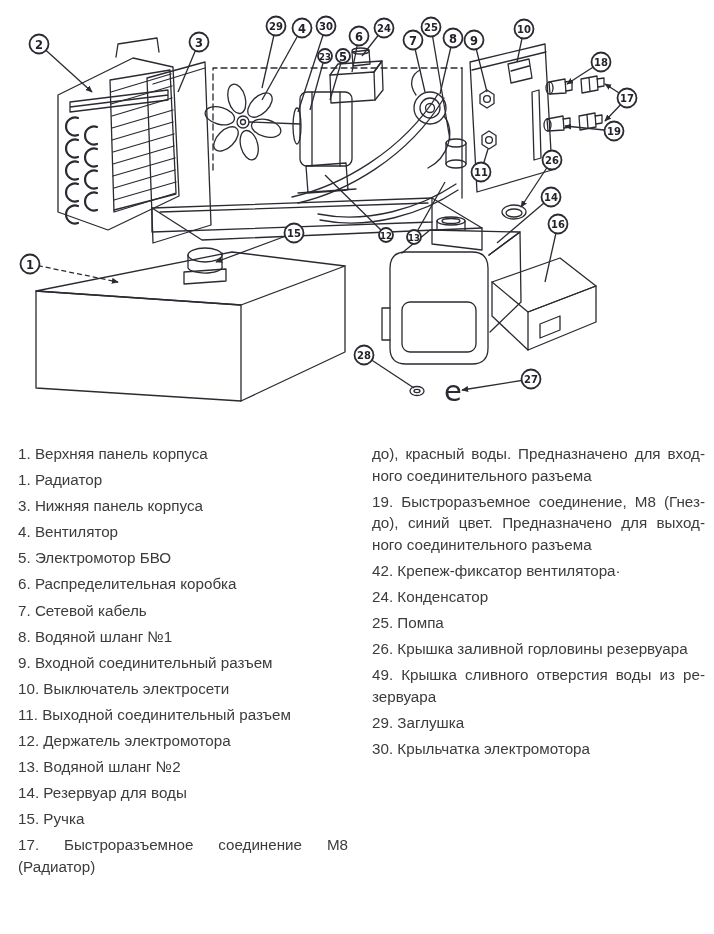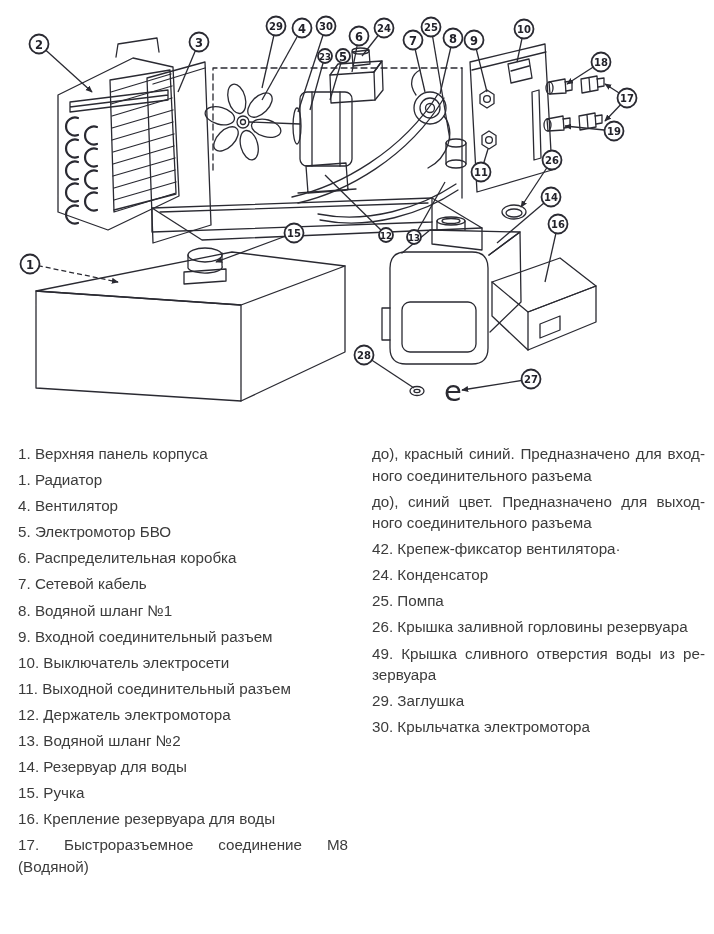--- a/index.html
+++ b/index.html
@@ -309,20 +309,23 @@
 
   <div class="list">
     <div class="col left" id="col-left">
         <div class="item">
           <div class="line">1. Верхняя панель корпуса</div>
         </div>
         <div class="item">
           <div class="line">1. Радиатор</div>
         </div>
         <div class="item">
+          <div class="line">3. Нижняя панель корпуса</div>
+        </div>
+        <div class="item">
           <div class="line">4. Вентилятор</div>
         </div>
         <div class="item">
           <div class="line">5. Электромотор БВО</div>
         </div>
         <div class="item">
           <div class="line">6. Распределительная коробка</div>
         </div>
         <div class="item">
           <div class="line">7. Сетевой кабель</div>
@@ -345,33 +348,31 @@
         <div class="item">
           <div class="line">13. Водяной шланг №2</div>
         </div>
         <div class="item">
           <div class="line">14. Резервуар для воды</div>
         </div>
         <div class="item">
           <div class="line">15. Ручка</div>
         </div>
         <div class="item">
-          <div class="line">16. Крепление резервуара для воды</div>
-        </div>
-        <div class="item">
           <div class="line j">17. Быстроразъемное соединение М8</div>
-          <div class="line">(Водяной)</div>
+          <div class="line">(Радиатор)</div>
         </div>
       </div>
     <div class="col right" id="col-right">
         <div class="item">
-          <div class="line j">до), красный синий. Предназначено для вход-</div>
+          <div class="line j">до), красный воды. Предназначено для вход-</div>
           <div class="line">ного соединительного разъема</div>
         </div>
         <div class="item">
+          <div class="line j">19. Быстроразъемное соединение, М8 (Гнез-</div>
           <div class="line j">до), синий цвет. Предназначено для выход-</div>
           <div class="line">ного соединительного разъема</div>
         </div>
         <div class="item">
           <div class="line">42. Крепеж-фиксатор вентилятора·</div>
         </div>
         <div class="item">
           <div class="line">24. Конденсатор</div>
         </div>
         <div class="item">

